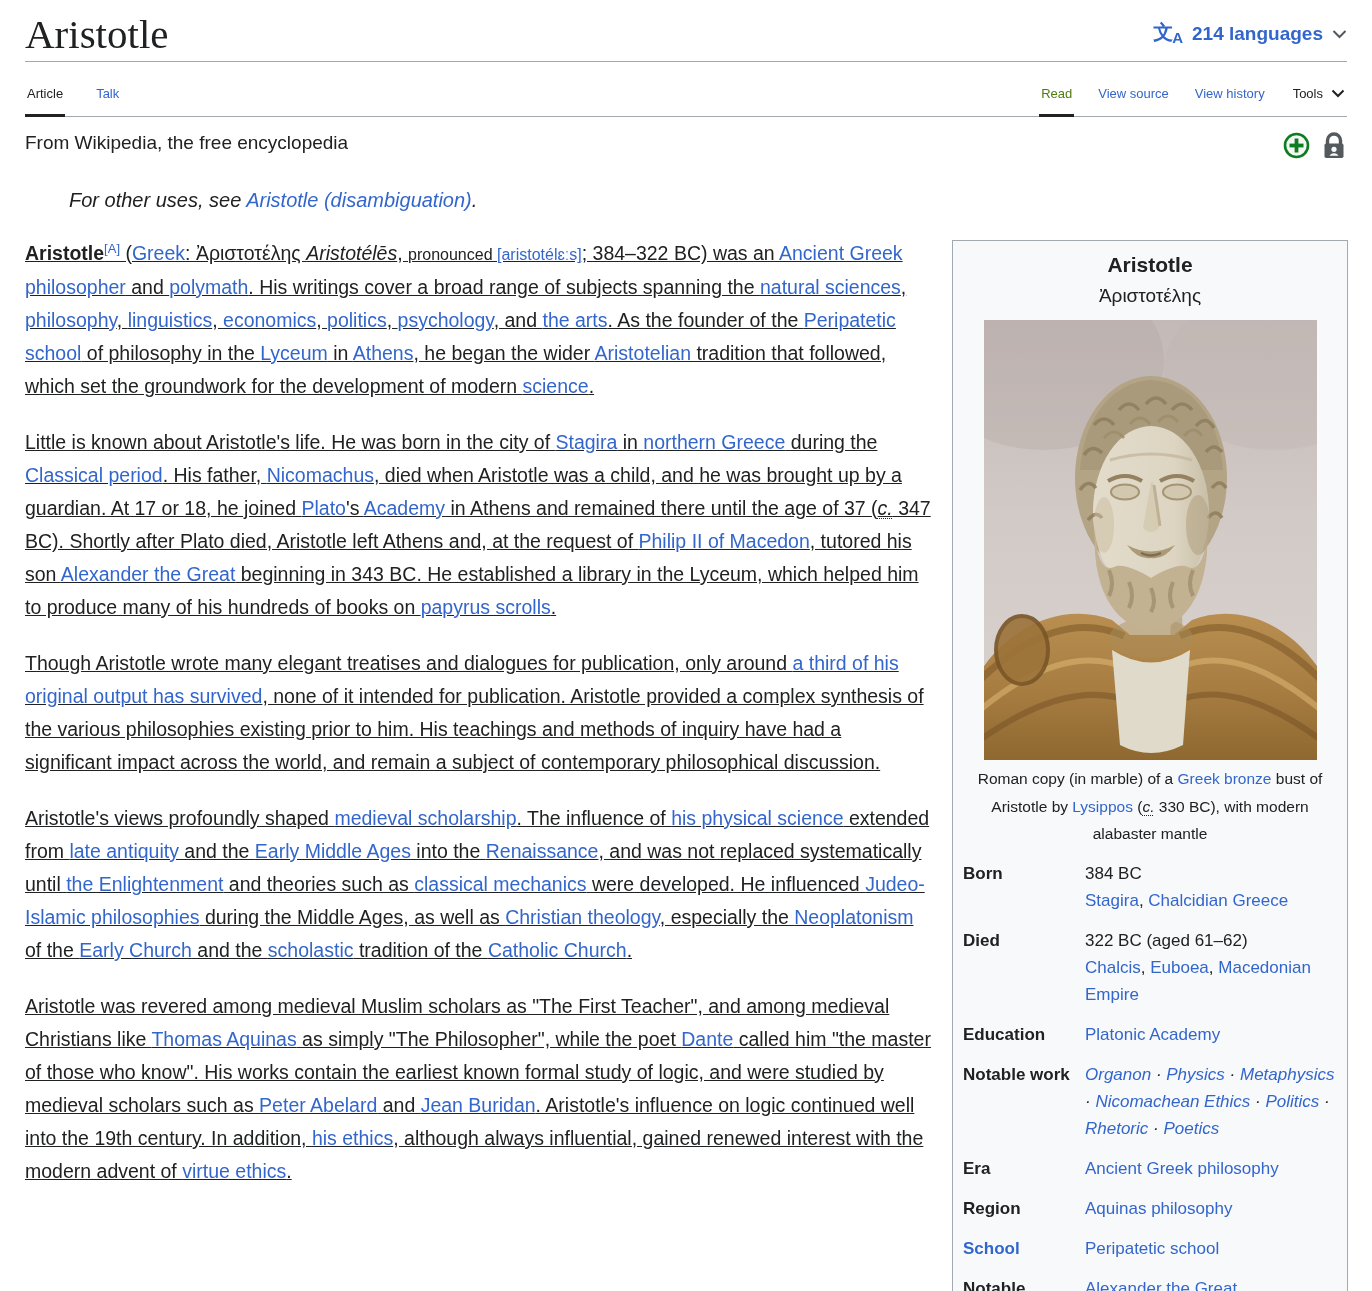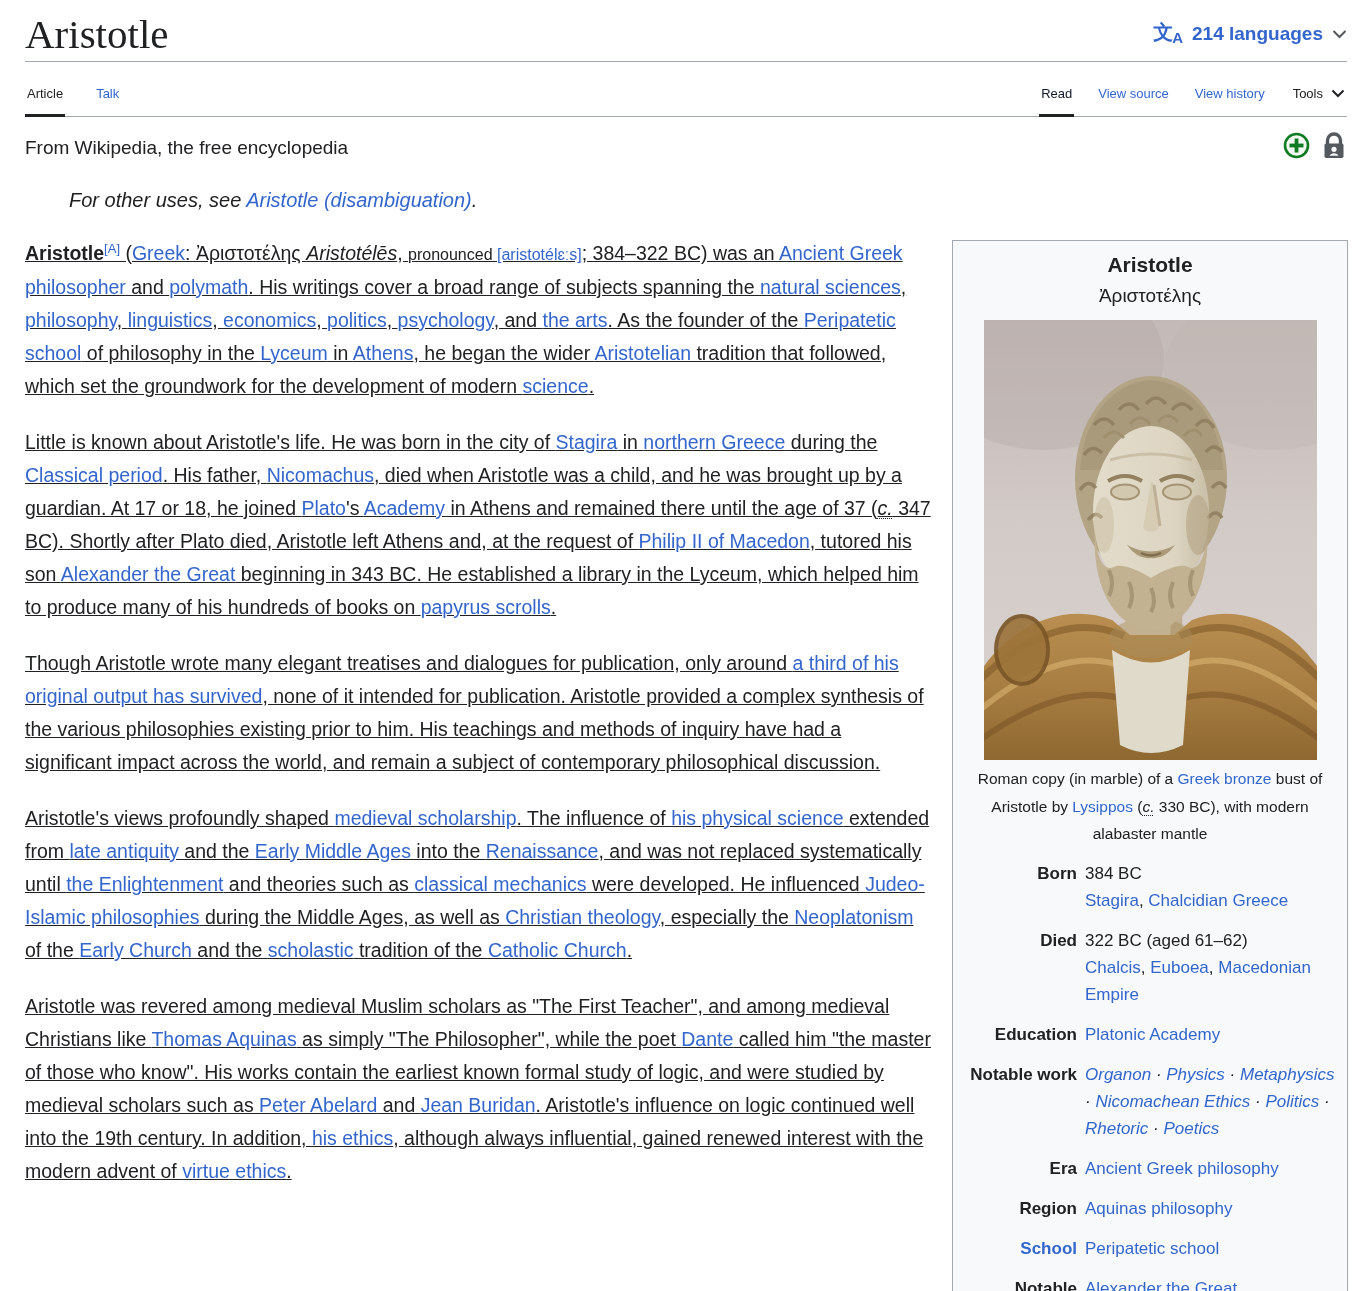--- a/index.html
+++ b/index.html
@@ -45,42 +45,42 @@
     position:relative; font-size:13px; padding:0 2px 15px 2px; margin-right:29px;
     color:#3366cc; cursor:pointer; white-space:nowrap;
   }
   .tabs-right .tab { margin-right:0; margin-left:22px; }
   .tab.active { color:#202122; }
   .tab.active::after {
     content:""; position:absolute; left:0; right:0; bottom:-1px; height:3px; background:#202122;
   }
   .tab.plain { color:#202122; display:flex; align-items:center; gap:8px;margin-left:24px; }
 
-  .meta-row { display:flex; justify-content:space-between; align-items:flex-end; padding-top:15px; }
+  .meta-row { display:flex; justify-content:space-between; align-items:flex-start; padding-top:15px; }
   .site-sub { font-size:19px; }
   .indicators { display:flex; align-items:center; gap:11px; }
   .ind-icon { display:inline-block; cursor:pointer; }
 
   
   .hatnote { margin:27px 0 0 44px; font-size:20px; line-height:28px; }
   .article-col { width:908px; }
   .article-col p { margin-top:23px; font-size:19.5px; line-height:33px;text-decoration:underline; }
 
   
   .infobox {
     position:absolute; left:952px; top:240px; width:396px;
     background:#f8f9fa; border:1px solid #a2a9b1;
     font-size:17px; line-height:26px; padding-bottom:10px;
   }
   .infobox-title { text-align:center; font-size:21px; font-weight:bold; padding-top:11px; }
   .infobox-native { text-align:center; font-size:19px; padding-top:5px; }
   .infobox-figure { width:333px; margin:11px auto 0 auto; display:block; cursor:pointer; }
   .infobox-caption { text-align:center; font-size:15.5px; line-height:27.5px; padding:5px 14px 6px 14px; }
   .ib-row { display:flex; padding:6px 10px 7px 10px; }
-  .ib-label { flex:0 0 122px; font-weight:bold; padding-right:8px; line-height:27px;text-align:right; }
+  .ib-label { flex:0 0 122px; font-weight:bold; padding-right:8px; line-height:27px; }
   .ib-value { flex:1; line-height:27px; }
 </style>
 </head>
 <body>
 
 <div class="page-pad">
 
   <div class="title-row">
     <h1 class="page-title">Aristotle</h1>
 
@@ -95,21 +95,21 @@
       </svg>
     </div>
   </div>
 
   <div class="tabs-row">
     <div class="tabs-left">
       <span class="tab active">Article</span>
       <span class="tab">Talk</span>
     </div>
     <div class="tabs-right">
-      <span class="tab active" style="color:#0f172a">Read</span>
+      <span class="tab active" style="color:#4d7c0f">Read</span>
       <span class="tab">View source</span>
       <span class="tab">View history</span>
       <span class="tab plain">
         <span>Tools</span>
         <svg width="14" height="9" viewBox="0 0 14 9">
           <polyline points="1.5,1.5 7,7 12.5,1.5" fill="none" stroke="#202122" stroke-width="2"></polyline>
         </svg>
       </span>
     </div>
   </div>

